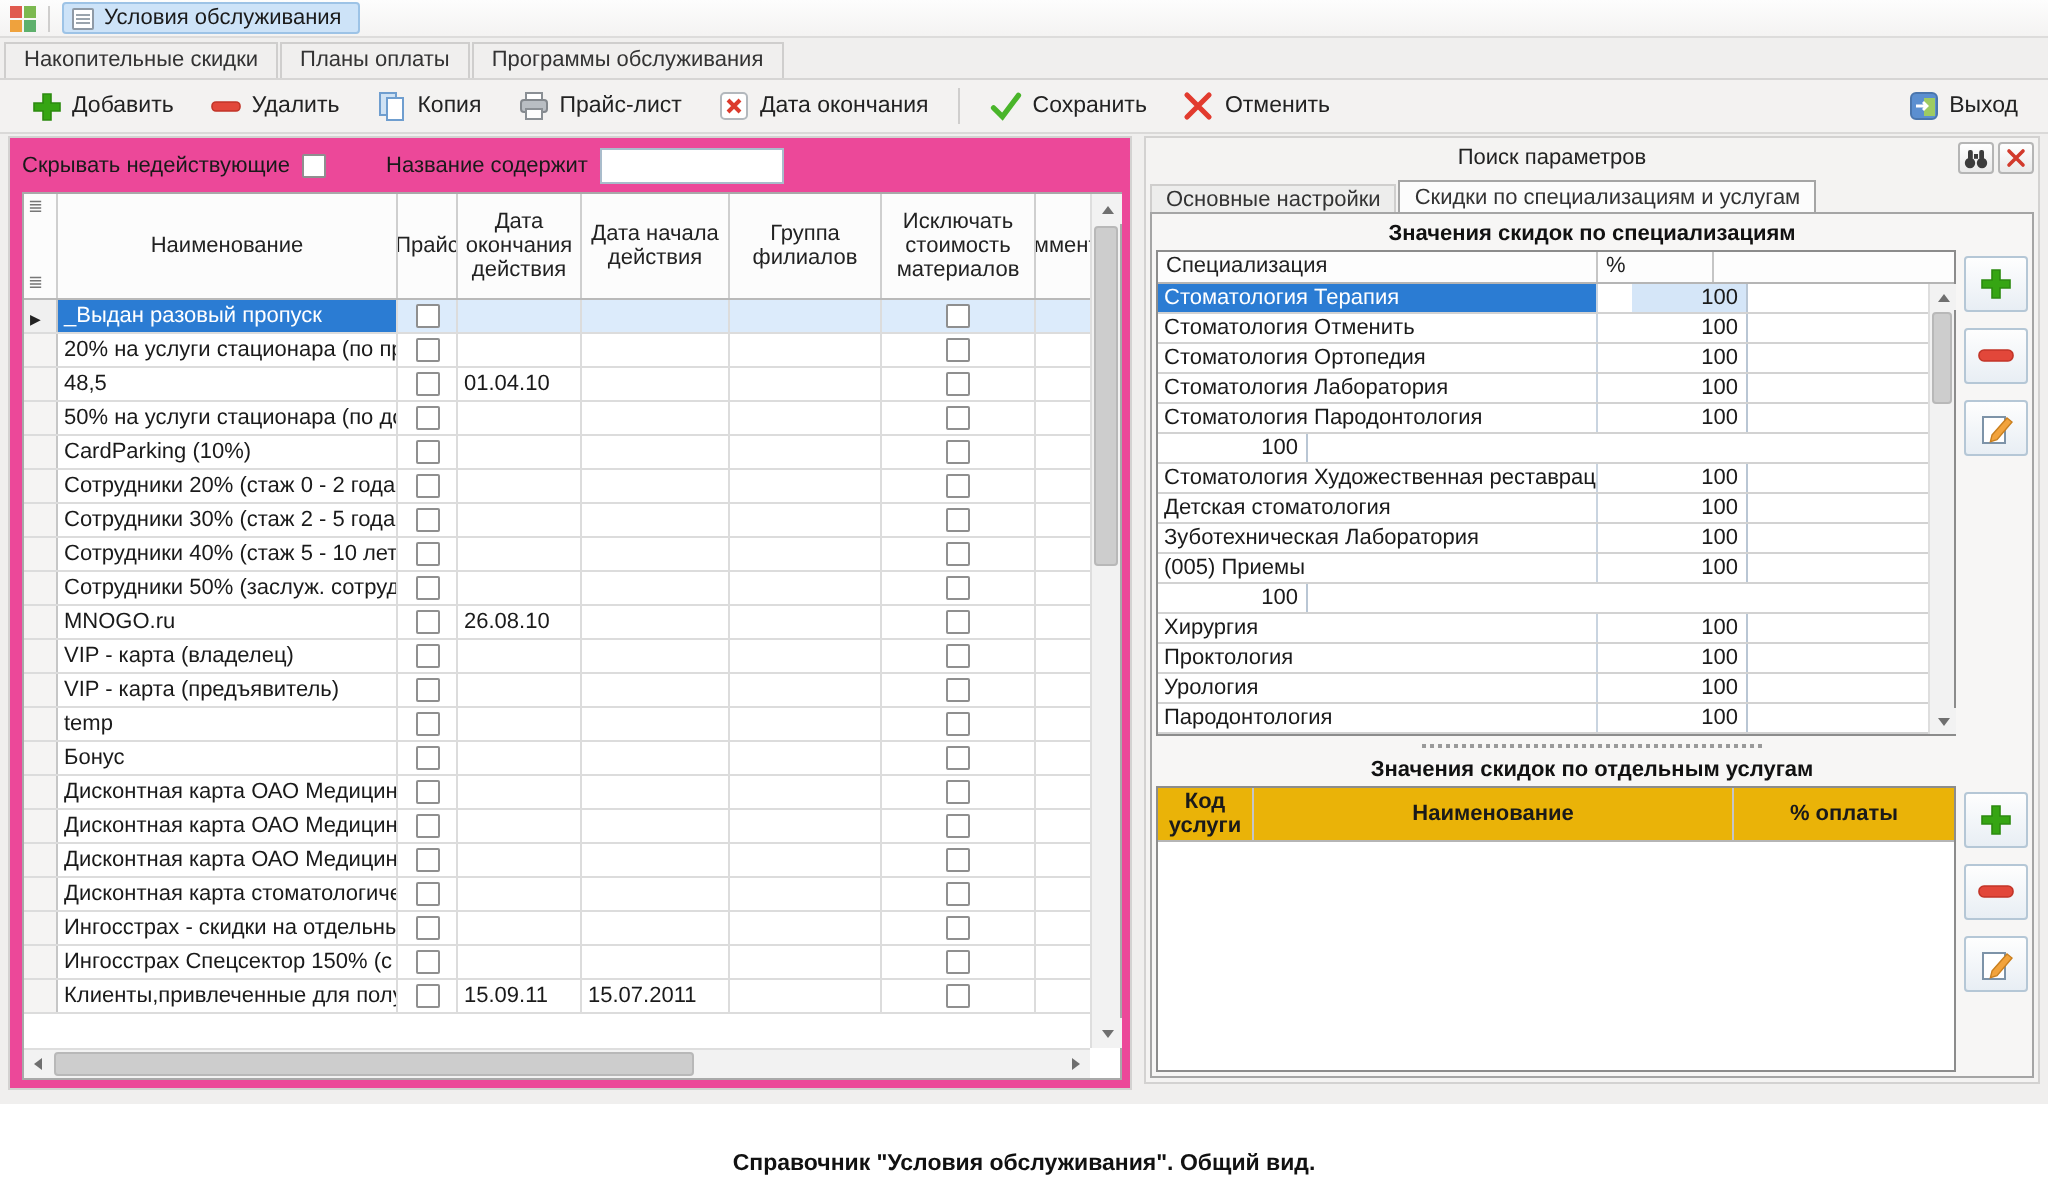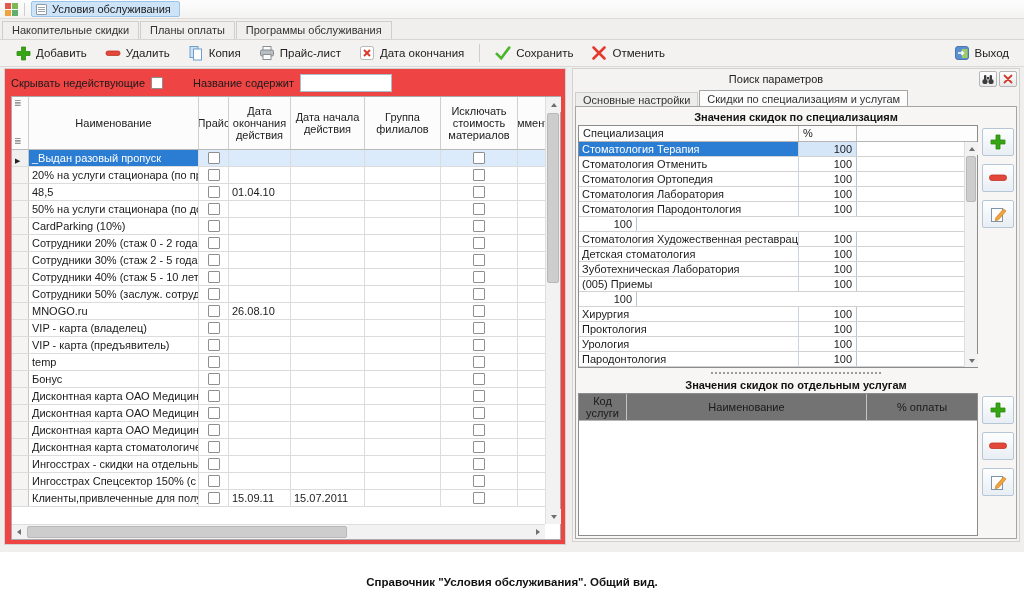--- a/index.html
+++ b/index.html
@@ -35,21 +35,21 @@
   .toolbar { position:absolute; left:0; top:40px; width:100%; height:27px; background:#f3f2f1;
     border-bottom:1px solid #dad9d8; display:flex; align-items:center; padding:0 8px; gap:4px; }
   .tbtn { display:flex; align-items:center; gap:5px; padding:2px 7px; border-radius:2px;
     color:#222; font-size:11.5px; cursor:default; }
   .tsep { width:1px; height:18px; background:#cfcecd; margin:0 4px; }
   .spacer { flex:1; }
   .icn { display:inline-flex; width:16px; height:16px; align-items:center; justify-content:center; }
 
   
   .left-panel { position:absolute; left:4px; top:68px; width:562px; height:477px;
-    border:1px solid #d3d2d1; background:#ef4444; }
+    border:1px solid #d3d2d1; background:#ec4899; }
   .filterrow { position:absolute; left:6px; top:5px; height:18px; display:flex; align-items:center; gap:6px; }
   .cb { width:12px; height:12px; border:1px solid #8f8f8f; background:#fff; border-radius:1px; flex:0 0 auto; }
   .cb.checked { position:relative; }
   .cb.checked::after { content:"✓"; position:absolute; left:1px; top:-2px; font-size:11px; color:#3a3a3a; }
   .txtinput { width:92px; height:18px; border:1px solid #a9bccb; background:#fff; font-size:11px; padding:0 3px; }
 
   
   .grid { position:absolute; left:6px; top:27px; width:550px; height:444px; background:#fff; border:1px solid #a9a9a9; }
   .ghead { display:flex; height:53px; border-bottom:1px solid #b9b9b9; background:#fcfcfc; }
   .hc { border-right:1px solid #cfcfcf; display:flex; align-items:center; justify-content:center;
@@ -93,31 +93,31 @@
   .sp-body { position:absolute; left:2px; top:37px; right:2px; bottom:2px; border:1px solid #a5a5a5; background:#f7f6f5; padding:2px; display:flex; flex-direction:column; }
   .grp-title { height:16px; text-align:center; font-weight:bold; color:#111; line-height:16px; }
   .grp-row { display:flex; gap:4px; }
   .spec-box { position:relative; width:406px; height:243px; border:1px solid #8c8c8c; background:#fff; }
   .spec-hdr { display:flex; height:16px; border-bottom:1px solid #b5b5b5; background:#fdfdfd; }
   .spec-hdr .shc { padding:1px 4px; border-right:1px solid #c5c5c5; color:#222; }
   .shc.sw-name { width:220px; } .shc.sw-val { width:58px; } .shc.sw-fill { flex:1; border-right:none; }
   .spec-body { position:absolute; left:0; top:16px; right:13px; bottom:0; overflow:hidden; }
   .srow { display:flex; height:15px; border-bottom:1px solid #d2d2d2; background:#fff; }
   .srow .sname { width:220px; padding:1px 3px; border-right:1px solid #c9d4e0; overflow:hidden; white-space:nowrap; line-height:12px; }
-  .srow .sval { width:58px; padding:1px 4px; text-align:right; border-right:1px solid #b9c6d4; line-height:12px; }
+  .srow .sval { width:58px; padding:1px 4px; text-align:right; border-right:1px solid #b9c6d4; line-height:12px;margin-left:17px; }
   .srow.sel .sname { background:#2b7cd3; color:#fff; }
   .srow.sel .sval { background:#d5e6f8; }
   .spec-scroll { position:absolute; top:16px; right:0; bottom:0; width:13px; background:#f2f2f2; border-left:1px solid #dedede; }
   .btncol { display:flex; flex-direction:column; gap:8px; padding-top:3px; }
   .sqbtn { width:32px; height:28px; border:1px solid #b5c7d6; border-radius:2px;
     background:linear-gradient(#fefefe,#e8eef4); display:flex; align-items:center; justify-content:center; }
   .splitter { height:10px; display:flex; align-items:center; justify-content:center; }
   .splitter i { width:170px; border-top:2px dotted #9a9a9a; display:block; }
   .svc-box { position:relative; width:406px; height:143px; border:1px solid #8c8c8c; background:#fff; }
-  .svc-hdr { display:flex; height:27px; border-bottom:1px solid #b5b5b5; background:#737373; }
+  .svc-hdr { display:flex; height:27px; border-bottom:1px solid #b5b5b5; background:#eab308;font-weight:bold; }
   .svc-hdr .shc { display:flex; align-items:center; justify-content:center; text-align:center; line-height:12px; border-right:1px solid #c5c5c5; padding:1px 3px; }
   .vw-code { width:48px; } .vw-name { flex:1; } .vw-val { width:110px; border-right:none !important; }
 
   .caption { position:absolute; left:0; top:576px; width:100%; text-align:center; font-weight:bold; font-size:11.5px; color:#111; }
 
   svg { display:block; }
 </style>
 </head>
 <body>
 

